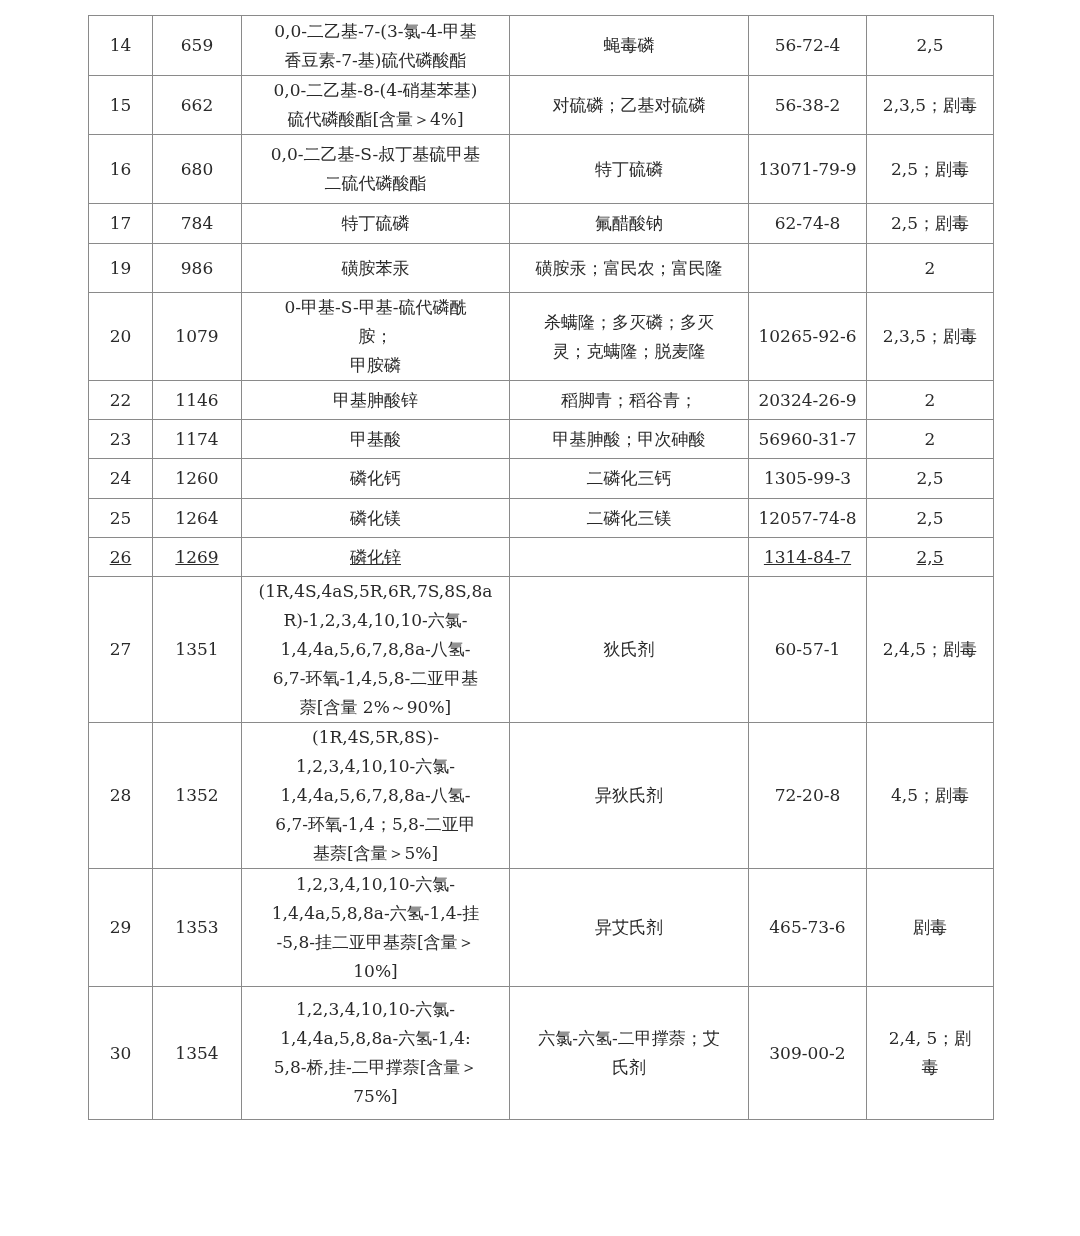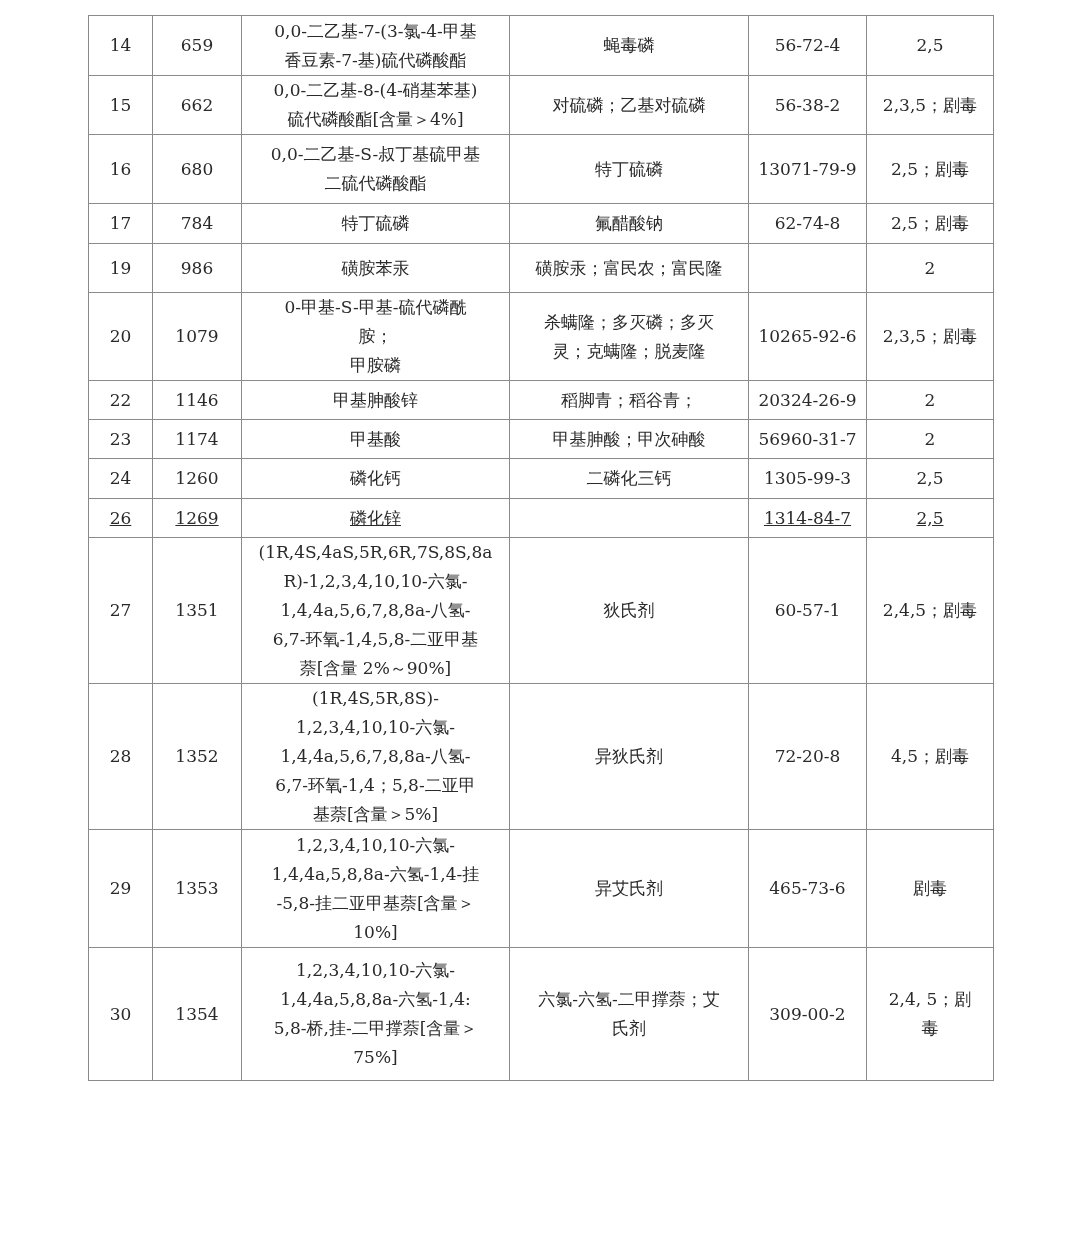--- a/index.html
+++ b/index.html
@@ -136,20 +136,28 @@
 
   <tr style="height: 40px;">
     <td class="c-seq">24</td>
     <td class="c-code">1260</td>
     <td class="c-name">磷化钙</td>
     <td class="c-alias">二磷化三钙</td>
     <td class="c-cas">1305-99-3</td>
     <td class="c-note">2,5</td>
   </tr>
 
+  <tr style="height: 39px;">
+    <td class="c-seq">25</td>
+    <td class="c-code">1264</td>
+    <td class="c-name">磷化镁</td>
+    <td class="c-alias">二磷化三镁</td>
+    <td class="c-cas">12057-74-8</td>
+    <td class="c-note">2,5</td>
+  </tr>
 
   <tr style="height: 39px; text-decoration: underline;">
     <td class="c-seq">26</td>
     <td class="c-code">1269</td>
     <td class="c-name">磷化锌</td>
     <td class="c-alias"></td>
     <td class="c-cas">1314-84-7</td>
     <td class="c-note">2,5</td>
   </tr>
 

